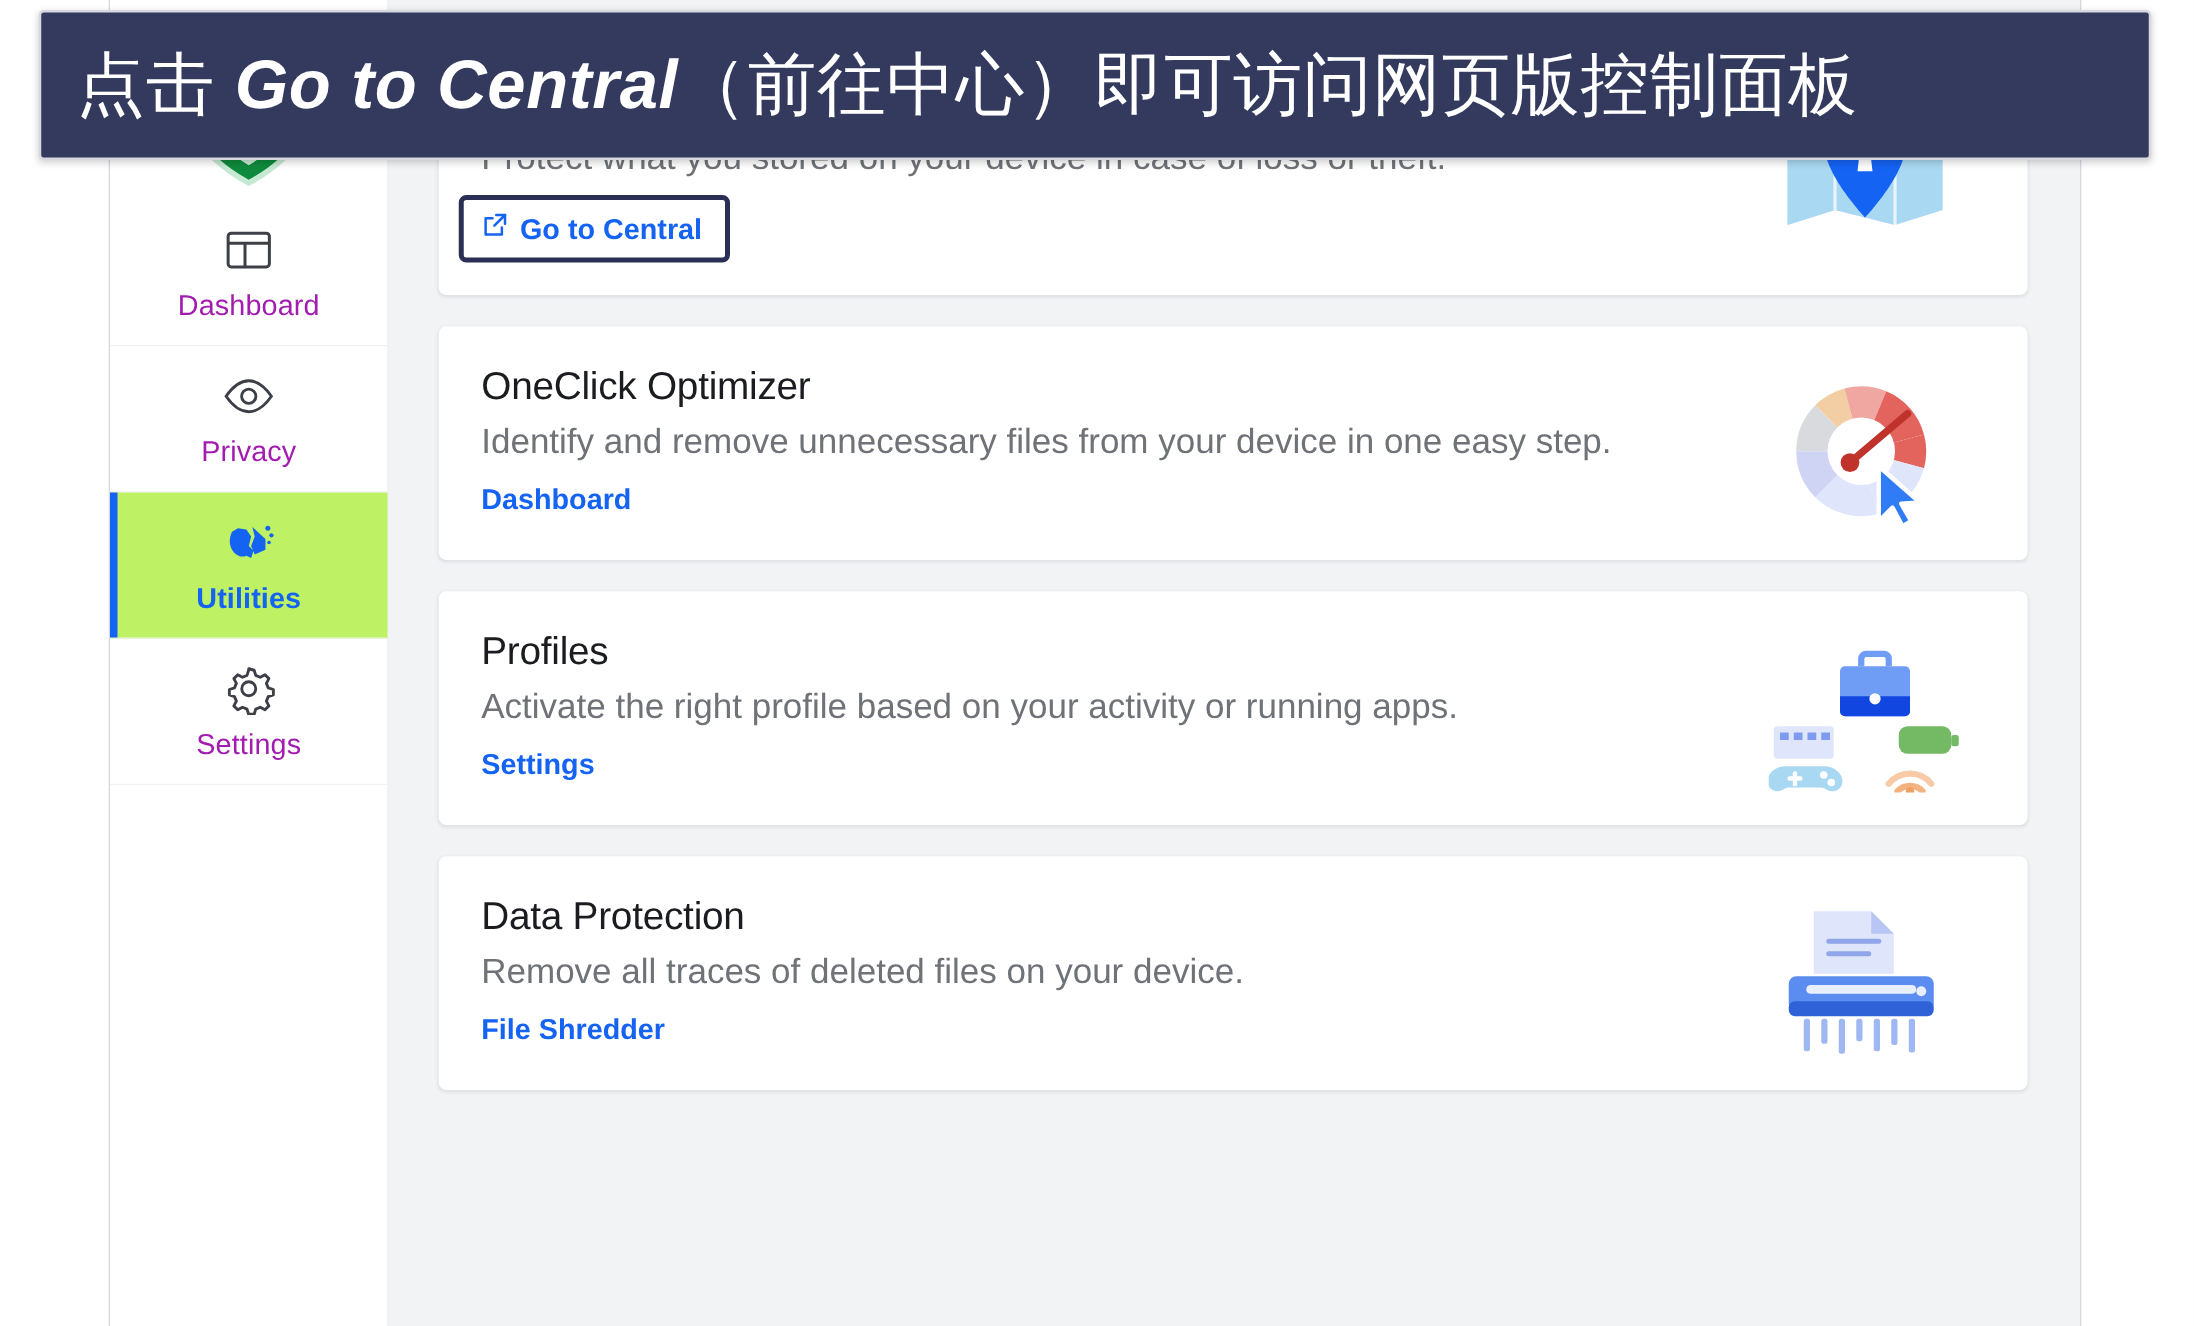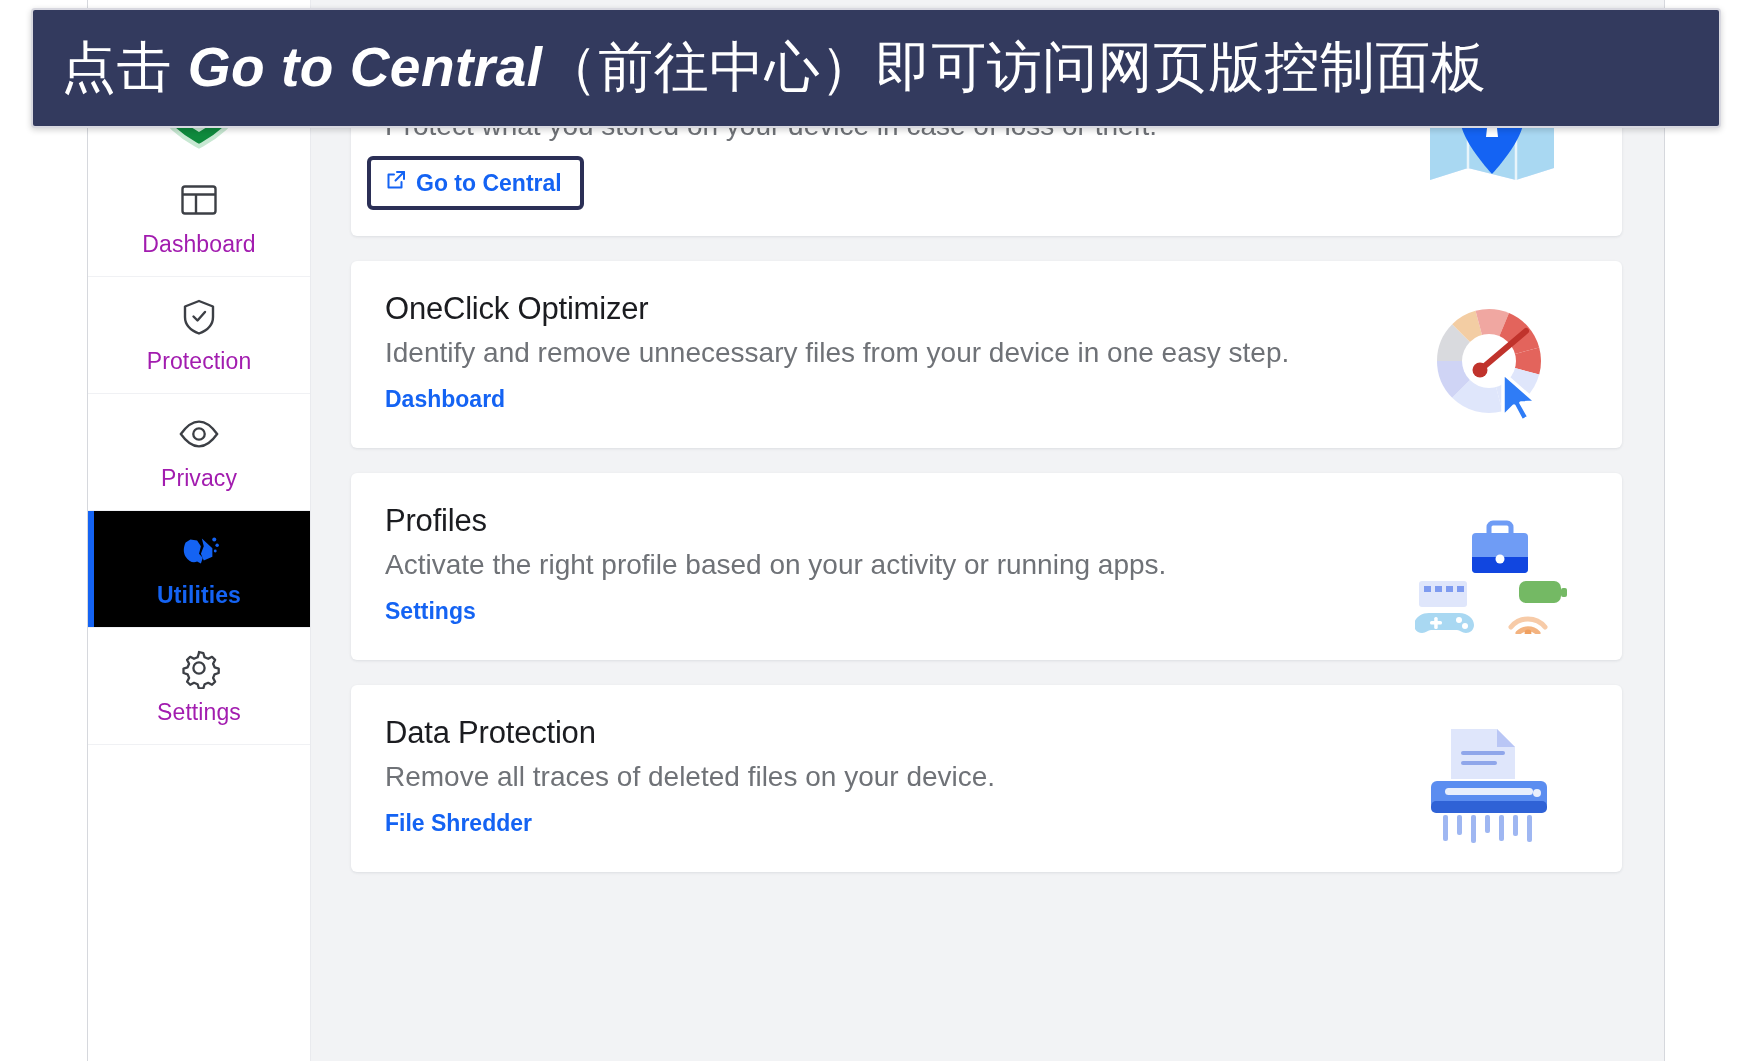--- a/index.html
+++ b/index.html
@@ -88,21 +88,21 @@
   .nav-item .nav-label {
     font-size: 23px;
     color: #a21caf;
     letter-spacing: 0.1px;
   }
   .nav-item .nav-icon {
     width: 42px; height: 42px;
     display: flex; align-items: center; justify-content: center;
   }
   .nav-item.active {
-    background: #000000;
+    background: #bef264;
   }
   .nav-item.active::before {
     content: "";
     position: absolute;
     left: 0; top: 0; bottom: 0;
     width: 6px;
     background: #1463f3;
   }
   .nav-item.active .nav-label {
     color: #1463f3;
@@ -197,29 +197,20 @@
       <span class="nav-icon">
         <svg width="40" height="40" viewBox="0 0 40 40">
           <rect x="3.5" y="6.5" width="33" height="27" rx="2.5" fill="none" stroke="#3c3f45" stroke-width="2.4"></rect>
           <line x1="3.5" y1="14.5" x2="36.5" y2="14.5" stroke="#3c3f45" stroke-width="2.4"></line>
           <line x1="17" y1="14.5" x2="17" y2="33.5" stroke="#3c3f45" stroke-width="2.4"></line>
         </svg>
       </span>
       <span class="nav-label">Dashboard</span>
     </div>
 
-    <div class="nav-item">
-      <span class="nav-icon">
-        <svg width="40" height="40" viewBox="0 0 40 40">
-          <path d="M20 4 L34 9.5 V20 C34 28 28 33.5 20 36.5 C12 33.5 6 28 6 20 V9.5 Z" fill="none" stroke="#3c3f45" stroke-width="2.4" stroke-linejoin="round"></path>
-          <path d="M14.5 19.5 L18.5 23.5 L26 15" fill="none" stroke="#3c3f45" stroke-width="2.4" stroke-linecap="round" stroke-linejoin="round"></path>
-        </svg>
-      </span>
-      <span class="nav-label">Protection</span>
-    </div>
 
     <div class="nav-item">
       <span class="nav-icon">
         <svg width="44" height="34" viewBox="0 0 44 34">
           <path d="M3 17 C10 7 16 4 22 4 C28 4 34 7 41 17 C34 27 28 30 22 30 C16 30 10 27 3 17 Z" fill="none" stroke="#3c3f45" stroke-width="2.4"></path>
           <circle cx="22" cy="17" r="6" fill="none" stroke="#3c3f45" stroke-width="2.4"></circle>
         </svg>
       </span>
       <span class="nav-label">Privacy</span>
     </div>

